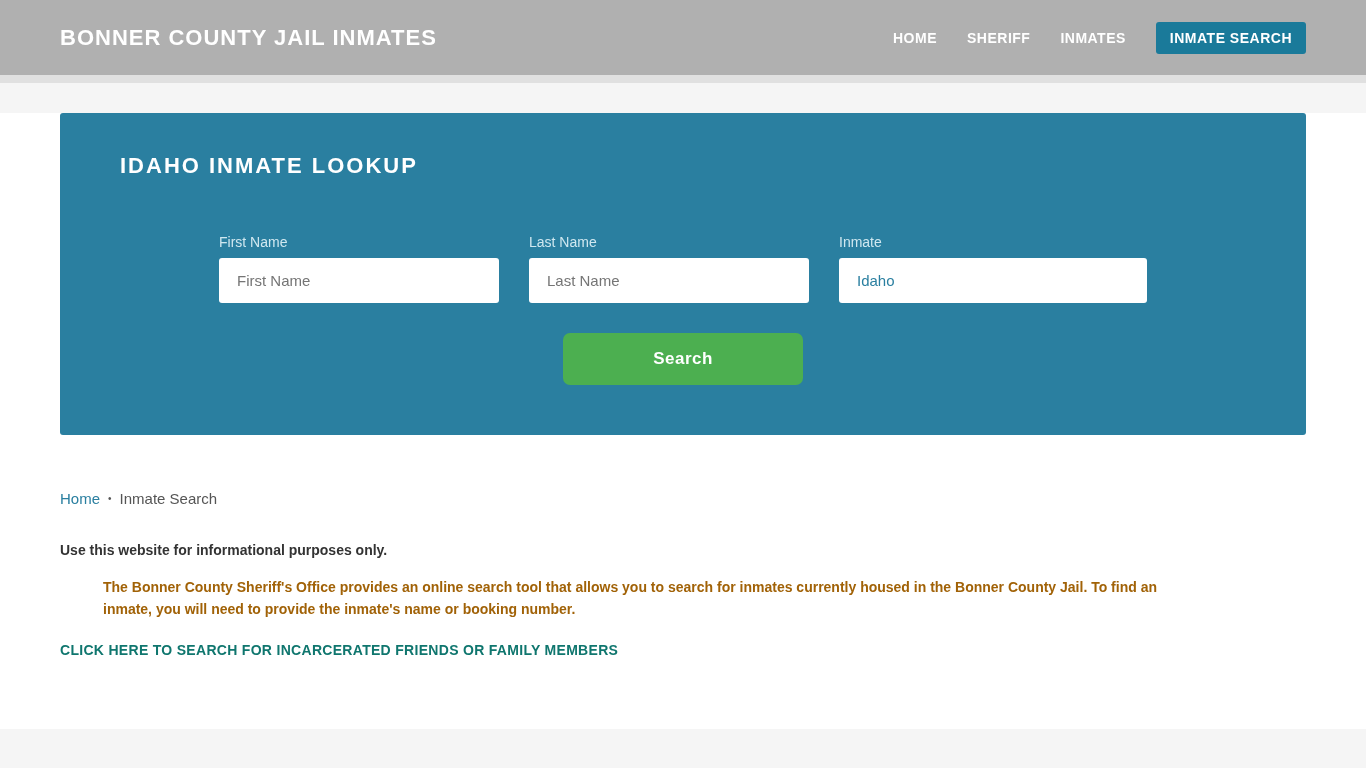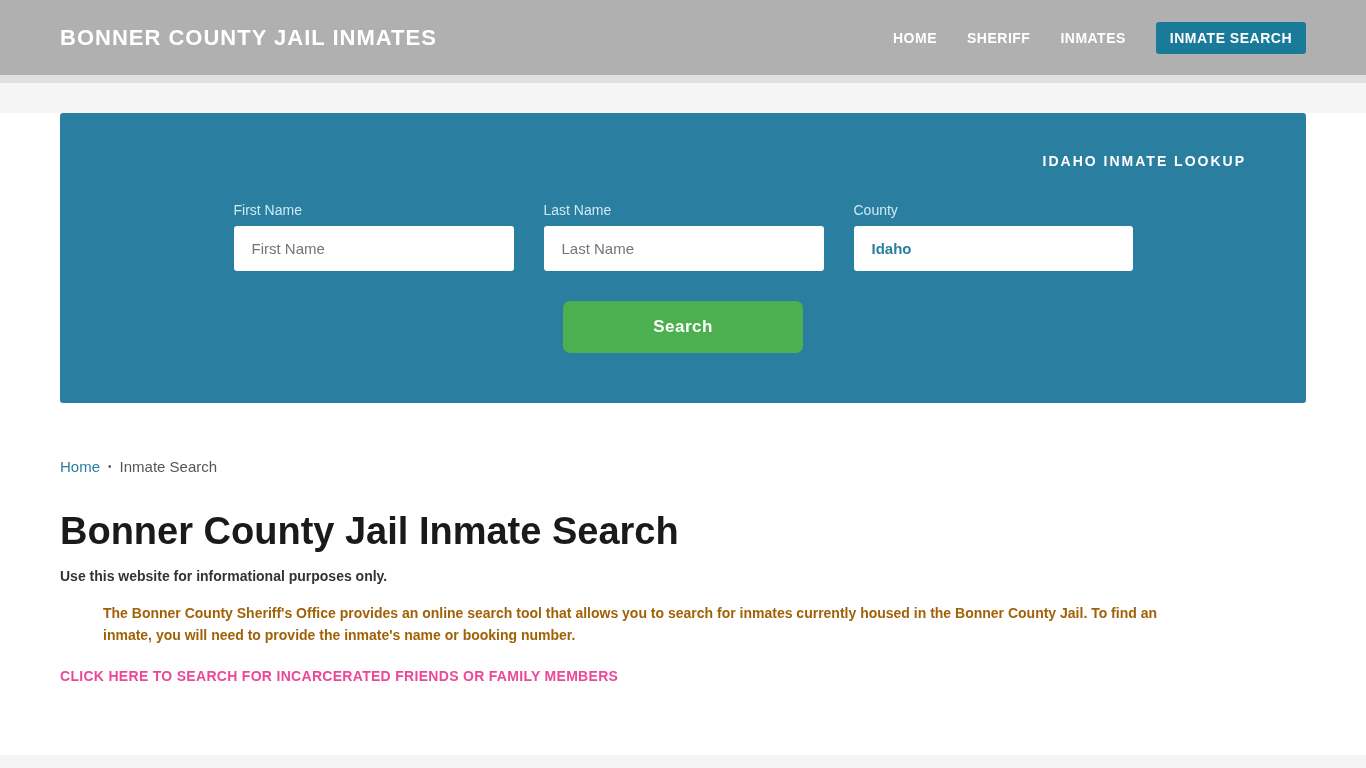--- a/index.html
+++ b/index.html
@@ -70,26 +70,26 @@
 
     
     .search-section {
       background-color: #2a7fa0;
       margin: 30px 60px;
       padding: 40px 60px 50px;
       border-radius: 3px;
     }
 
     .search-title {
-      text-align: right;
-      font-size: 14px;
+      text-align: left;
+      font-size: 22px;
       font-weight: 800;
       color: #fff;
       letter-spacing: 2px;
-      margin-bottom: 33px;
+      margin-bottom: 55px;
       text-transform: uppercase;
     }
 
     .search-fields {
       display: flex;
       gap: 30px;
       justify-content: center;
       margin-bottom: 30px;
     }
 
@@ -117,23 +117,23 @@
 
     .field-first-name {
       width: 280px;
     }
 
     .field-last-name {
       width: 280px;
     }
 
     .field-state {
-      width: 279px;
+      width: 308px;
       color: #2a7fa0 !important;
-      font-weight: 700;
+      font-weight: 400;
     }
 
     .search-button-wrapper {
       display: flex;
       justify-content: center;
     }
 
     .search-button {
       background-color: #4caf50;
       color: #fff;
@@ -195,21 +195,21 @@
       color: #a16207;
       line-height: 1.6;
       margin-bottom: 20px;
       max-width: 1100px;
       margin-left: 43px;
     }
 
     .click-link {
       font-size: 14px;
       font-weight: 700;
-      color: #ec4899;
+      color: #0f766e;
       text-decoration: none;
       cursor: pointer;
       text-transform: uppercase;
       letter-spacing: 0.3px;
     }
   </style>
 </head>
 <body>
 
 <header class="header">
@@ -231,36 +231,35 @@
     <div class="search-fields">
       <div class="field-group">
         <label>First Name</label>
         <input class="field-first-name" type="text" placeholder="First Name" style="">
       </div>
       <div class="field-group">
         <label>Last Name</label>
         <input class="field-last-name" type="text" placeholder="Last Name" style="">
       </div>
       <div class="field-group">
-        <label>County</label>
+        <label>Inmate</label>
         <input class="field-state" type="text" value="Idaho" placeholder="Idaho" style="">
       </div>
     </div>
 
     <div class="search-button-wrapper">
       <button class="search-button">Search</button>
     </div>
   </section>
 
   <div class="breadcrumb">
     <a class="breadcrumb-home">Home</a>
     <span class="breadcrumb-separator">•</span>
     <span class="breadcrumb-current">Inmate Search</span>
   </div>
 
   <div class="page-content">
-    <h1 class="page-heading">Bonner County Jail Inmate Search</h1>
     <p class="info-note">Use this website for informational purposes only.</p>
     <p class="description">The Bonner County Sheriff's Office provides an online search tool that allows you to search for inmates currently housed in the Bonner County Jail. To find an inmate, you will need to provide the inmate's name or booking number.</p>
     <a class="click-link">CLICK HERE to Search for Incarcerated Friends or Family Members</a>
   </div>
 
 </div>
 
 </body></html>

